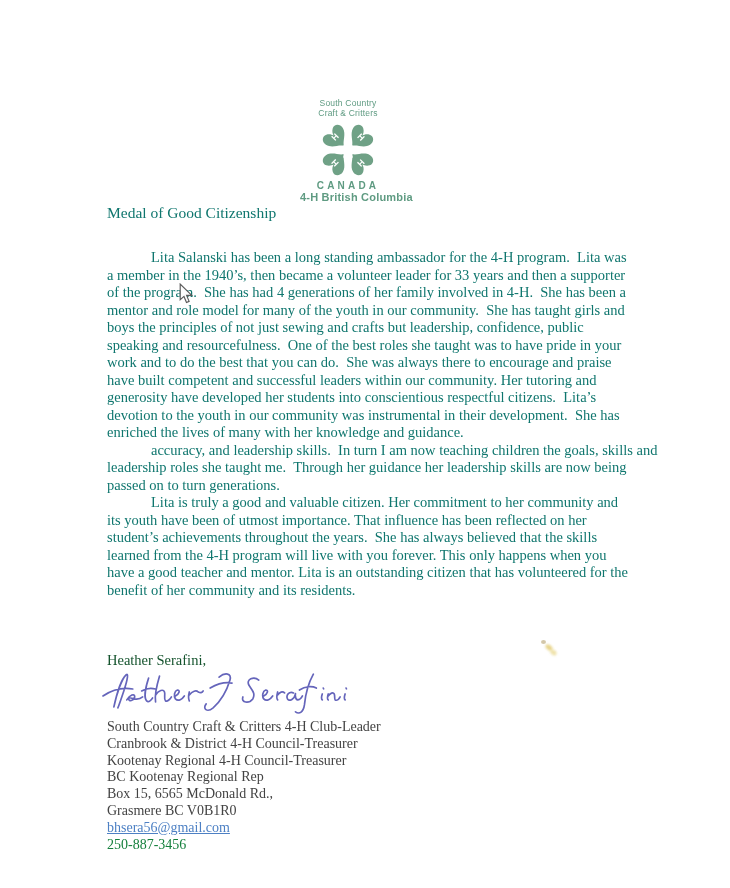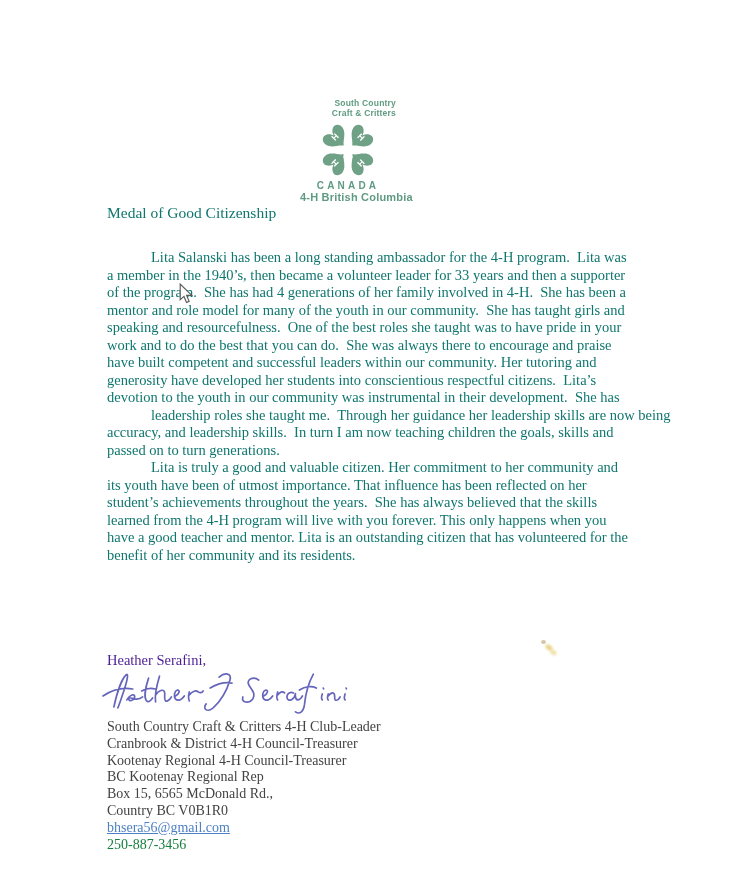--- a/index.html
+++ b/index.html
@@ -2,36 +2,36 @@
 <html><head>
 <meta charset="utf-8">
 <style>
   html,body{margin:0;padding:0;background:#ffffff;}
   .canvas{position:relative;width:730px;height:888px;background:#ffffff;overflow:hidden;
           font-family:"Liberation Serif","DejaVu Serif",serif;color:#484848;}
 
   
   .letterhead{position:absolute;left:300px;top:98px;width:96px;text-align:center;
               font-family:"Liberation Sans","DejaVu Sans",sans-serif;color:#5f9b82;}
-  .org-lines div{font-size:8.5px;font-weight:bold;line-height:10px;letter-spacing:.2px;white-space:pre;text-align:right;}
+  .org-lines div{font-size:8.5px;font-weight:normal;line-height:10px;letter-spacing:.2px;white-space:pre;}
   .clover-wrap{margin:3px auto 0 auto;width:62px;height:58px;}
   .canada{font-size:10px;font-weight:bold;letter-spacing:3.2px;line-height:11px;margin-top:1px;}
   .region{font-size:11px;font-weight:bold;line-height:9px;letter-spacing:.2px;margin-top:2px;white-space:pre;}
 
   
   .title{position:absolute;left:107px;top:204px;font-size:15.5px;color:#0f766e;}
 
   
   .body-block{position:absolute;left:107px;top:249px;width:545px;font-size:14.5px;
               line-height:17.5px;color:#0f766e;}
   .paragraph div{white-space:pre;}
   .paragraph div:first-child{text-indent:44px;}
 
   
-  .closing-name{position:absolute;left:107px;top:652px;font-size:14.5px;color:#4c1d95;}
+  .closing-name{position:absolute;left:107px;top:652px;font-size:14.5px;color:#14532d;}
   .signature{position:absolute;left:100px;top:663px;}
 
   
   .contact{position:absolute;left:107px;top:719px;font-size:14px;line-height:16.8px;color:#434343;}
   .contact-lines div{white-space:pre;}
   .email a{}
   .phone{color:#15803d;}
 
   
   .cursor{position:absolute;left:179px;top:283px;}
@@ -83,29 +83,31 @@
   </div>
 
   <div class="title">Medal of Good Citizenship</div>
 
   <div class="body-block">
     <div class="paragraph">
         <div>Lita Salanski has been a long standing ambassador for the 4-H program.  Lita was</div>
         <div>a member in the 1940’s, then became a volunteer leader for 33 years and then a supporter</div>
         <div>of the program.  She has had 4 generations of her family involved in 4-H.  She has been a</div>
         <div>mentor and role model for many of the youth in our community.  She has taught girls and</div>
+        <div>boys the principles of not just sewing and crafts but leadership, confidence, public</div>
         <div>speaking and resourcefulness.  One of the best roles she taught was to have pride in your</div>
         <div>work and to do the best that you can do.  She was always there to encourage and praise</div>
         <div>have built competent and successful leaders within our community. Her tutoring and</div>
         <div>generosity have developed her students into conscientious respectful citizens.  Lita’s</div>
         <div>devotion to the youth in our community was instrumental in their development.  She has</div>
+        <div>enriched the lives of many with her knowledge and guidance.</div>
       </div>
     <div class="paragraph">
+        <div>accuracy, and leadership skills.  In turn I am now teaching children the goals, skills and</div>
         <div>leadership roles she taught me.  Through her guidance her leadership skills are now being</div>
-        <div>accuracy, and leadership skills.  In turn I am now teaching children the goals, skills and</div>
         <div>passed on to turn generations.</div>
       </div>
     <div class="paragraph">
         <div>Lita is truly a good and valuable citizen. Her commitment to her community and</div>
         <div>its youth have been of utmost importance. That influence has been reflected on her</div>
         <div>student’s achievements throughout the years.  She has always believed that the skills</div>
         <div>learned from the 4-H program will live with you forever. This only happens when you</div>
         <div>have a good teacher and mentor. Lita is an outstanding citizen that has volunteered for the</div>
         <div>benefit of her community and its residents.</div>
       </div>
@@ -133,21 +135,21 @@
       <i class="s3"></i>
   </div>
 
   <div class="contact">
     <div class="contact-lines">
         <div>South Country Craft &amp; Critters 4-H Club-Leader</div>
         <div>Cranbrook &amp; District 4-H Council-Treasurer</div>
         <div>Kootenay Regional 4-H Council-Treasurer</div>
         <div>BC Kootenay Regional Rep</div>
         <div>Box 15, 6565 McDonald Rd.,</div>
-        <div>Country BC V0B1R0</div>
+        <div>Grasmere BC V0B1R0</div>
       </div>
     <div class="email">
       <a href="#" style="color: rgb(77, 128, 196);">bhsera56@gmail.com</a>
     </div>
     <div class="phone">250-887-3456</div>
   </div>
 
 </div>
 
 </body></html>

